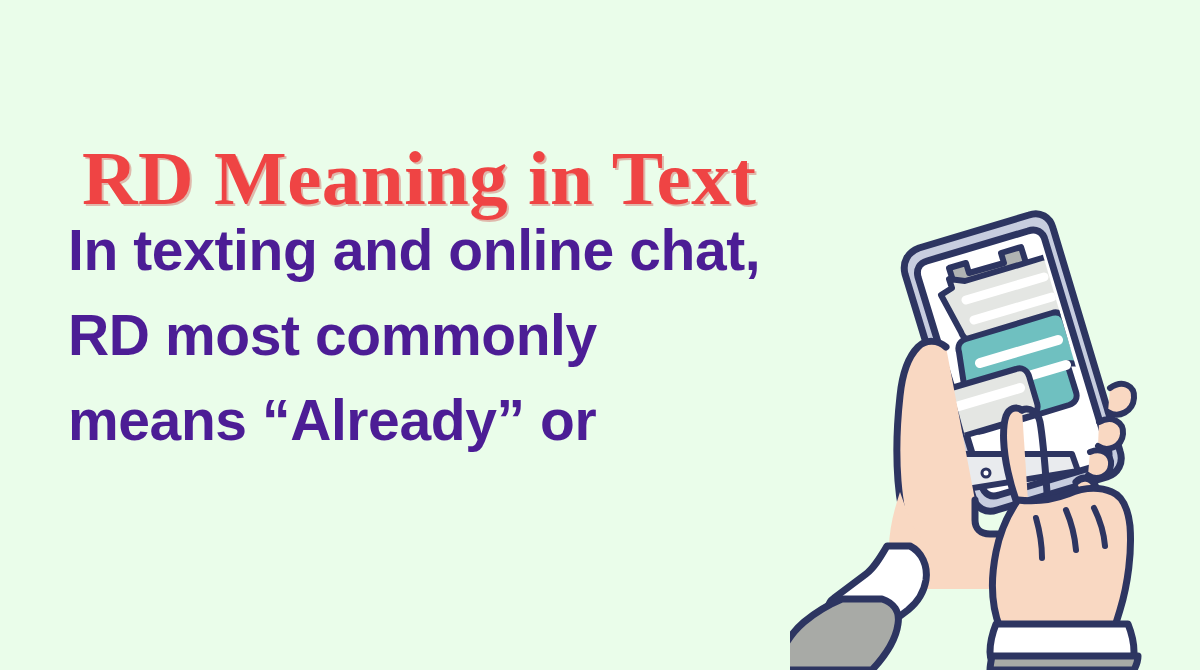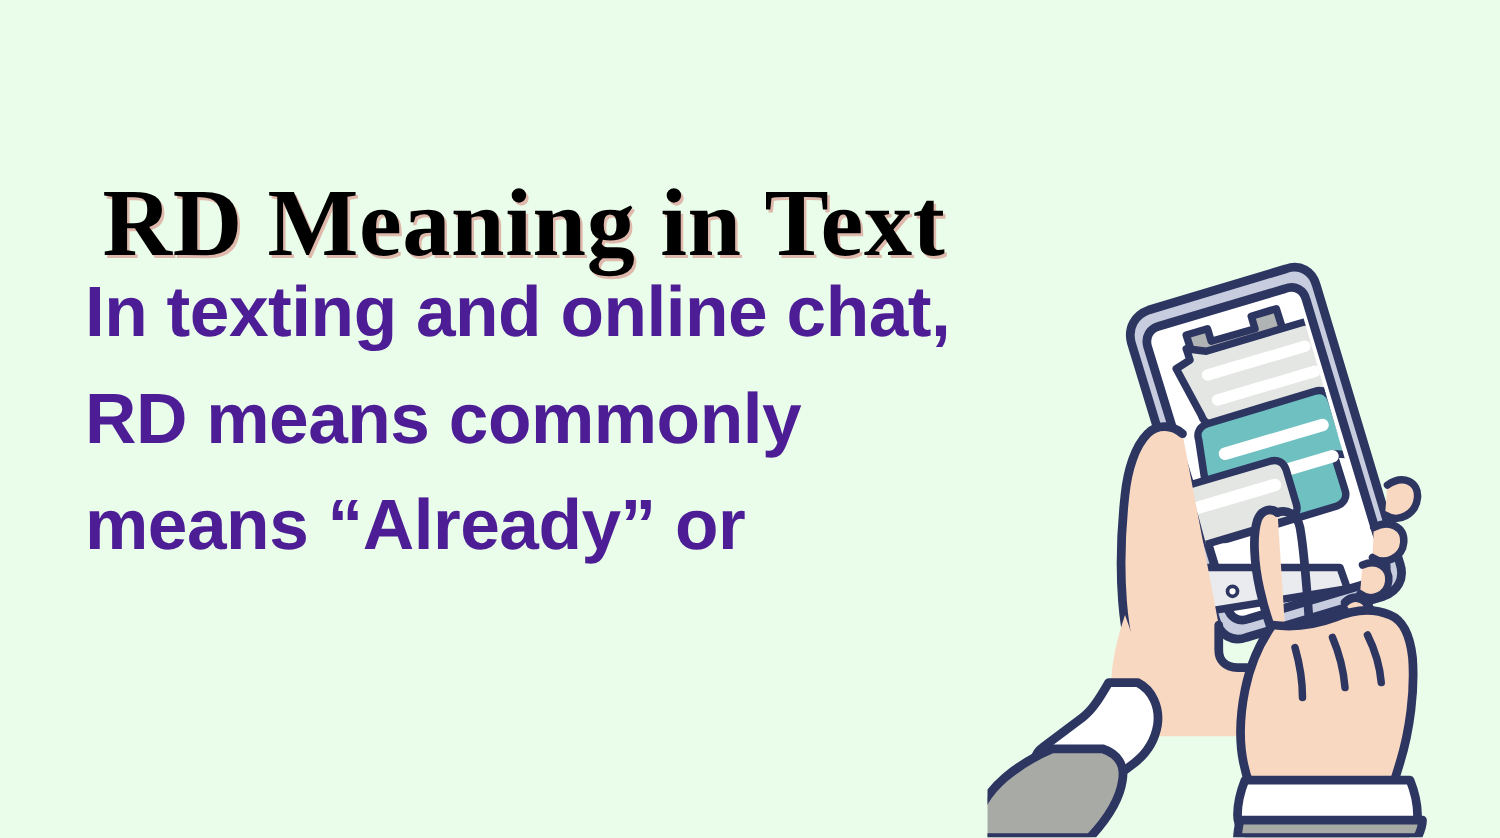--- a/index.html
+++ b/index.html
@@ -67,25 +67,25 @@
     display: block;
     width: 100%;
     height: 100%;
   }
 </style>
 </head>
 <body>
 
 <div id="canvas" style="background: rgb(234, 253, 234);">
 
-  <h1 id="title" style="color: #000000;">RD Meaning in Text</h1>
+  <h1 id="title" style="color: #ef4444;">RD Meaning in Text</h1>
 
   <div id="body-copy" style="color: #4c1d95;">
     <span class="bodyline">In texting and online chat,</span>
-    <span class="bodyline">RD means commonly</span>
+    <span class="bodyline">RD most commonly</span>
     <span class="bodyline">means “Already” or</span>
   </div>
 
   <div id="illustration">
     <svg viewBox="0 0 410 470" xmlns="http://www.w3.org/2000/svg">
 
       <defs>
         <clipPath id="screenClip">
           <path d="M128 62 L245 28 L300 215 L182 262 Z"></path>
         </clipPath>

